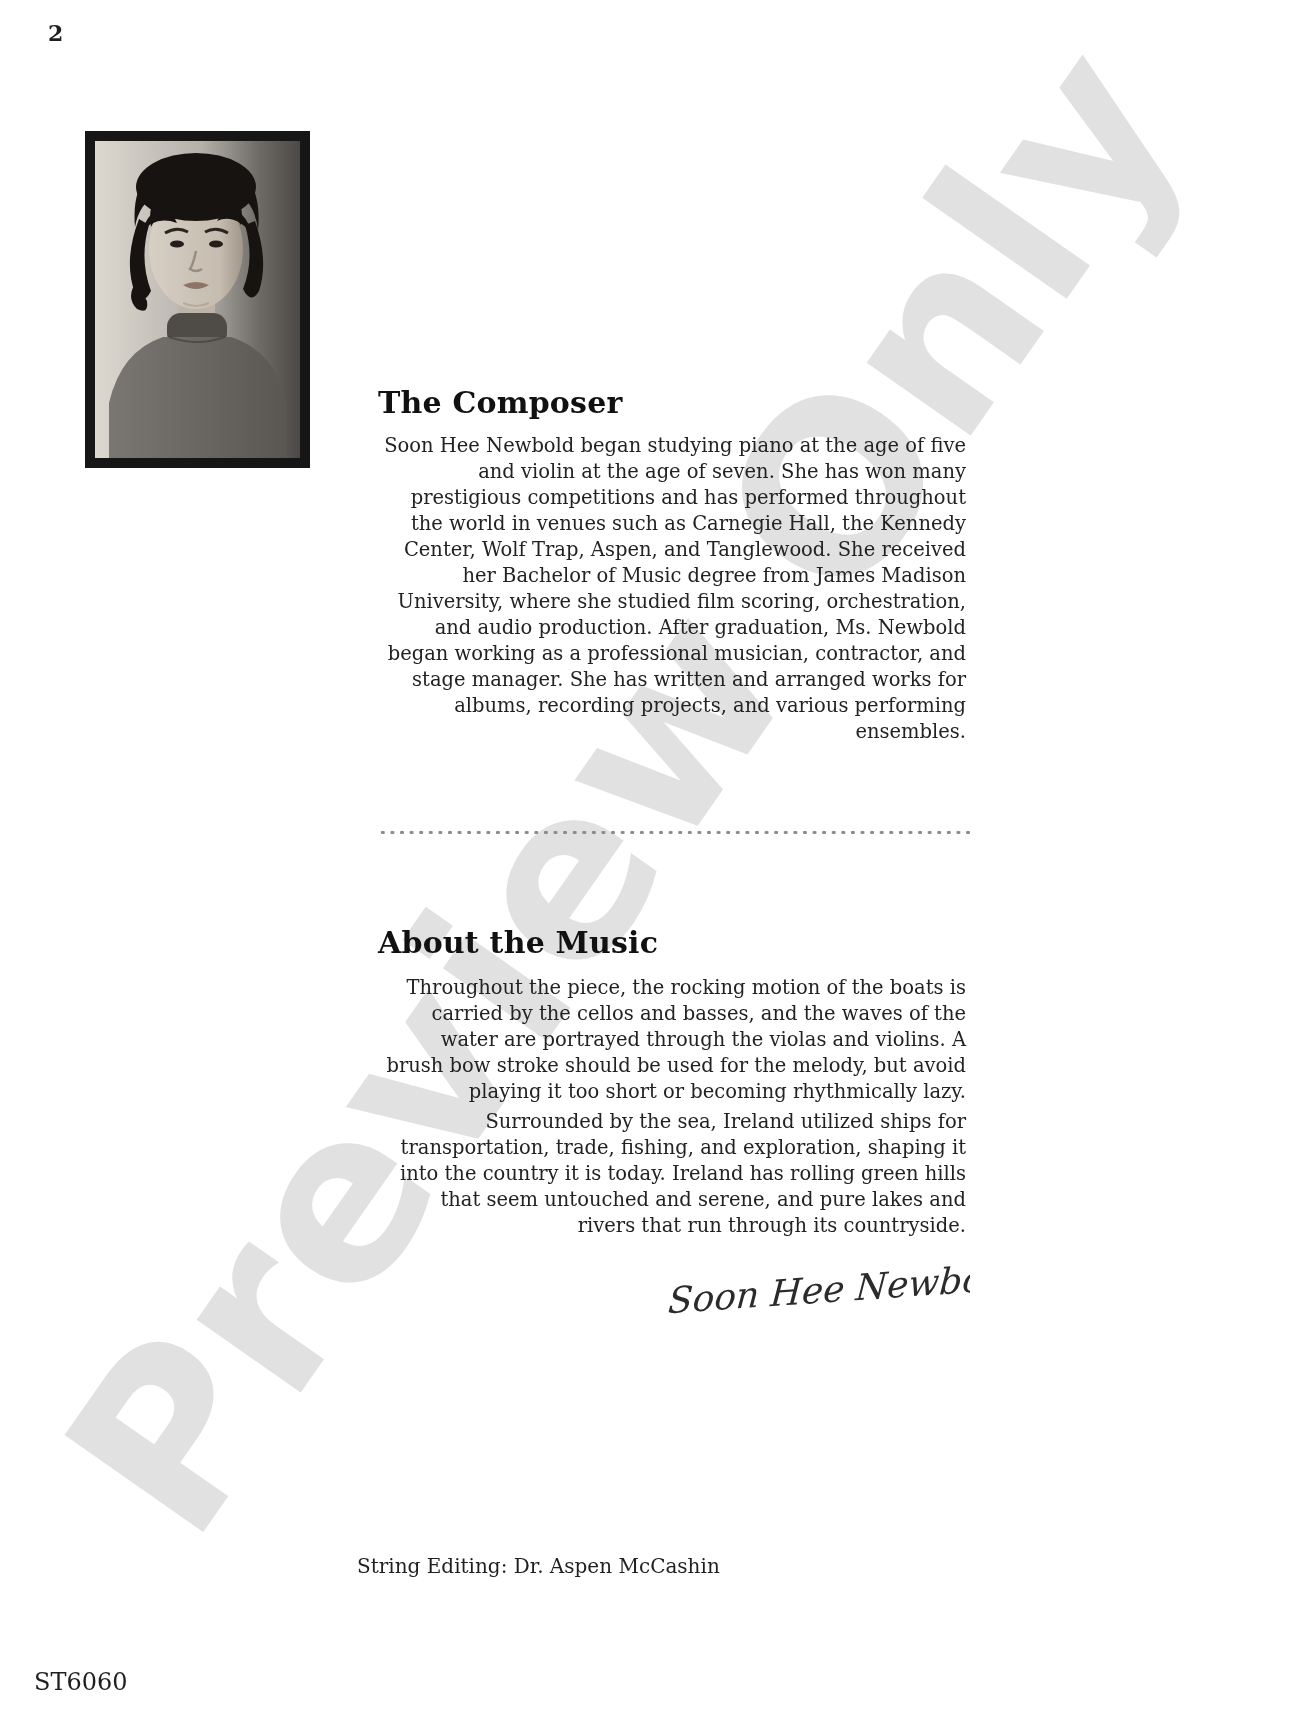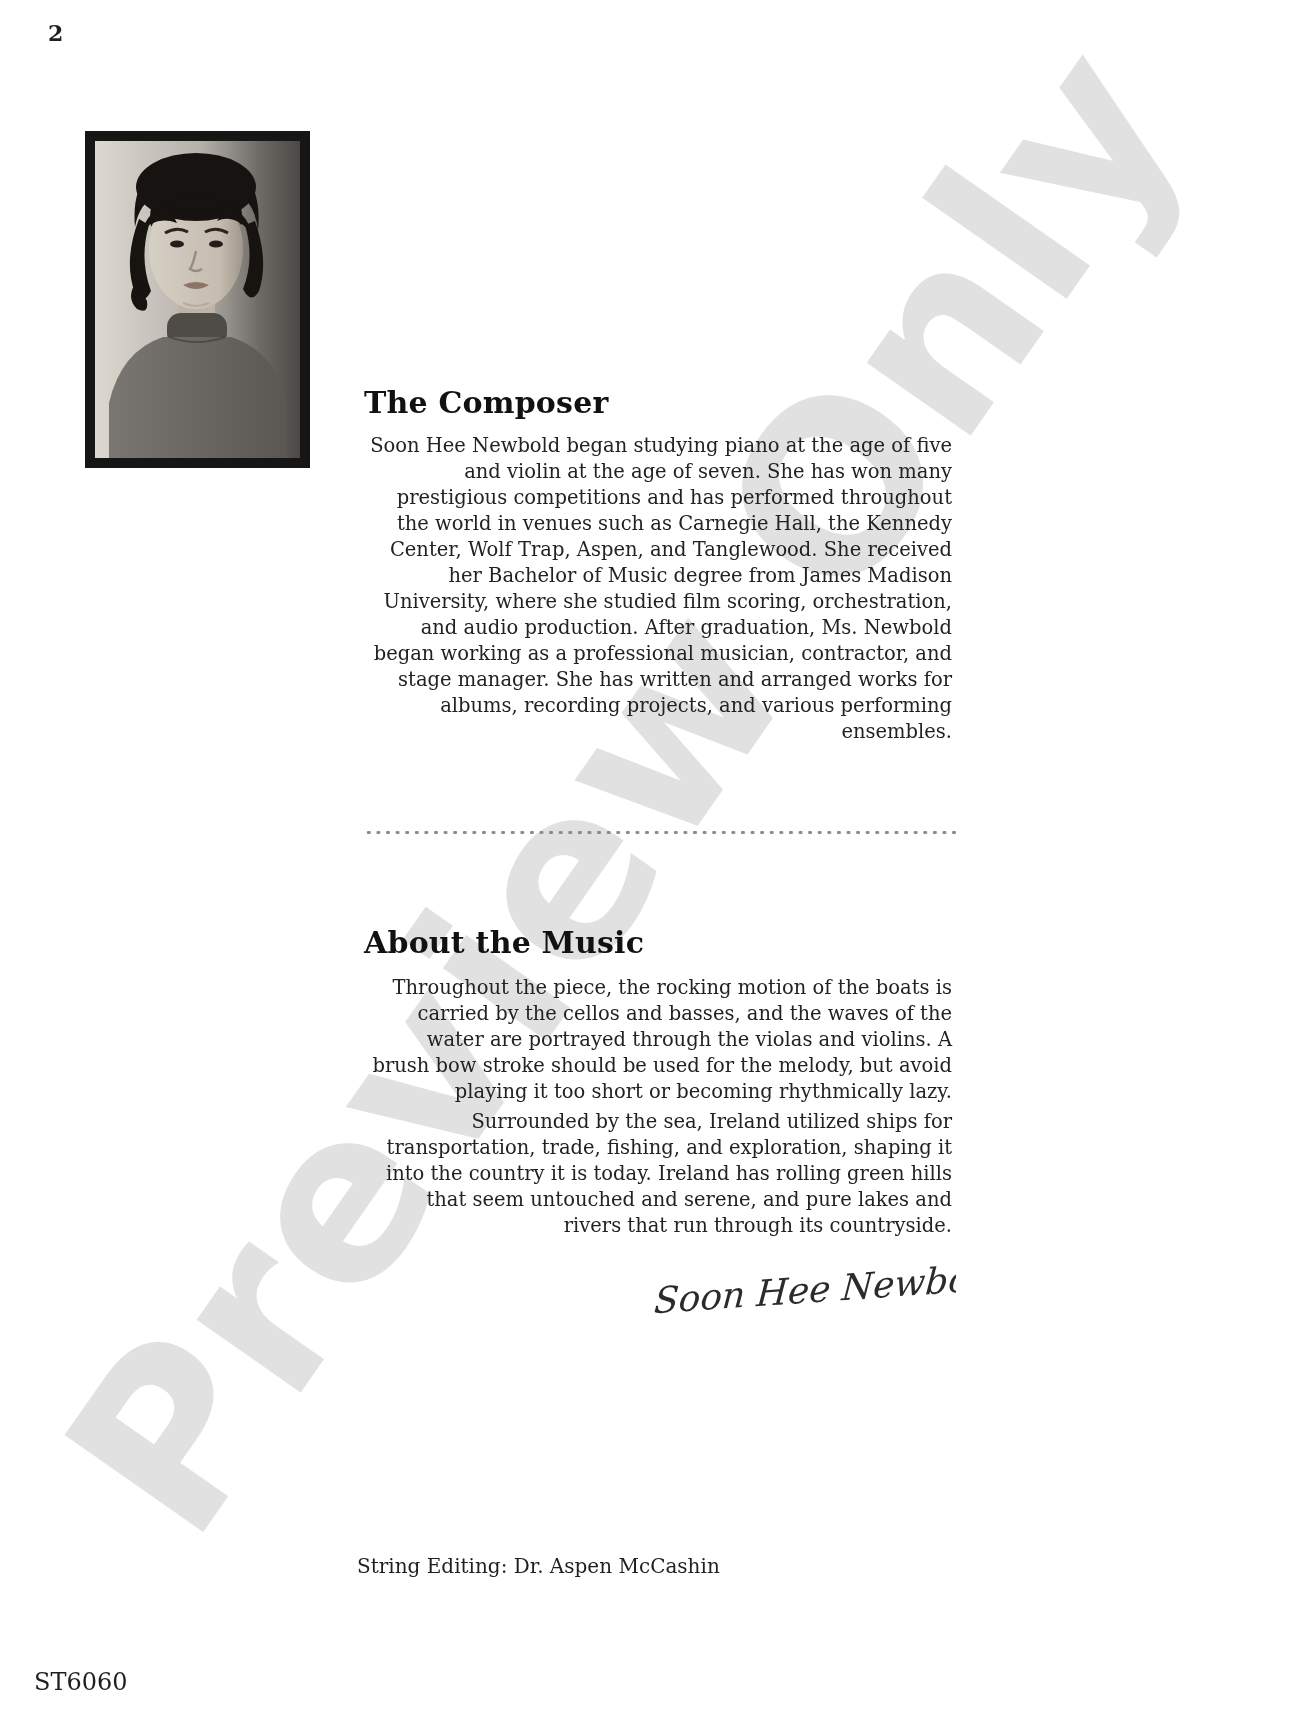--- a/index.html
+++ b/index.html
@@ -59,21 +59,21 @@
     height: 317px;
     background: #161616;
     border: 10px solid #161616;
     z-index: 2;
   }
   .photo-frame svg { display: block; }
 
   
   .main-col {
     position: absolute;
-    left: 364px;
+    left: 378px;
     top: 385px;
     width: 592px;
     z-index: 2;
   }
   .section-heading {
     margin: 0 0 13px 0;
     font-size: 30px;
     font-weight: bold;
     color: #111111;
     letter-spacing: 0.2px;

